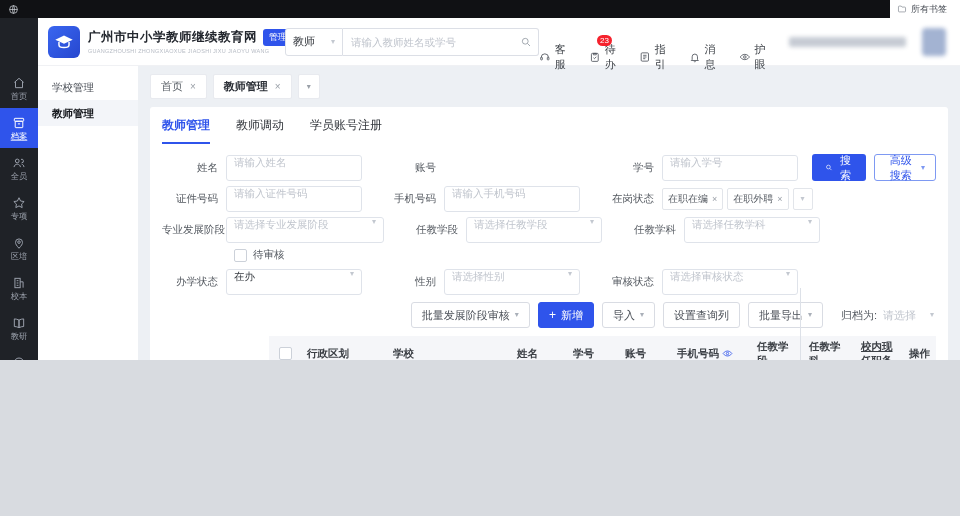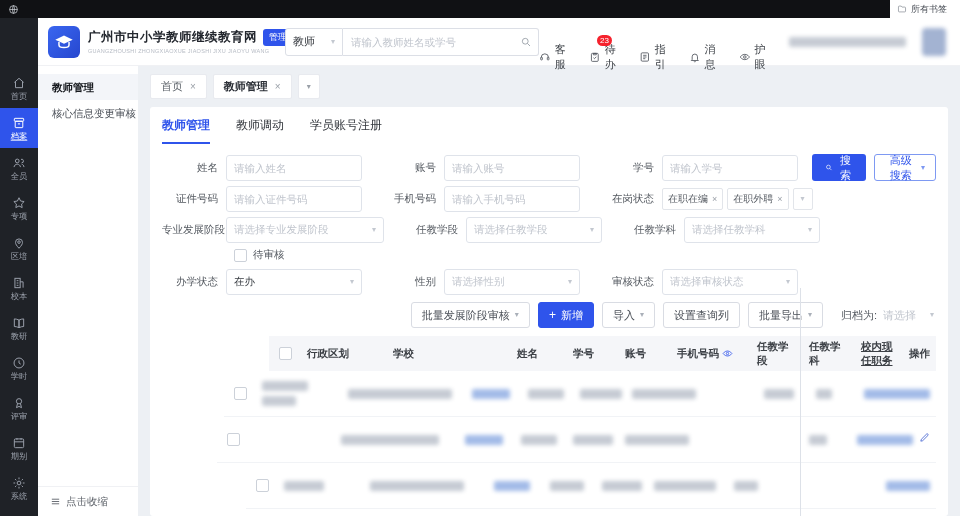--- a/index.html
+++ b/index.html
@@ -1,18 +1,18 @@
 <!DOCTYPE html>
 <html><head>
 <meta charset="utf-8">
 <style>
   * { box-sizing: border-box; margin: 0; padding: 0; }
   html,body { background:#d8dbe0; }
   body { font-family: "Liberation Sans", "DejaVu Sans", sans-serif; }
-  .screen { position:relative; width:960px; height:516px; overflow:hidden; background:#6d28d9; }
+  .screen { position:relative; width:960px; height:360px; overflow:hidden; background:#6d28d9; }
 
   
   .browser-strip { position:relative; height:18px; background:#101114; display:flex; align-items:center; padding-left:8px; }
   .browser-strip svg { stroke:#cfd3da; }
   .bookmarks { position:absolute; right:0; top:0; height:18px; width:70px; background:#ffffff; display:flex; align-items:center; gap:4px; padding:0 7px; font-size:9px; color:#4a4f57; }
   .bookmarks svg { stroke:#8a8f98; }
 
   
   .app { display:flex; height:498px; }
 
@@ -69,21 +69,21 @@
   .ctabs { display:flex; gap:26px; font-size:12px; margin-bottom:10px; flex:none; }
   .ctab { padding-bottom:8px; color:#33373d; cursor:pointer; border-bottom:2px solid transparent; }
   .ctab.active { color:#2f54eb; font-weight:bold; border-bottom-color:#2f54eb; }
 
   
   .frow { display:flex; align-items:center; margin-bottom:5px; }
   .fitem { display:flex; align-items:center; width:200px; flex:none; }
   .fitem + .fitem { margin-left:18px; }
   .fitem.wide { width:222px; }
   .flabel { width:64px; flex:none; text-align:right; padding-right:8px; font-size:10.5px; color:#555a61; white-space:nowrap; }
-  .fctl { flex:1; height:26px; border:1px solid #dfe3ea; border-radius:3px; background:#fff; display:flex; align-items:center; padding:0 7px; font-size:10.5px; color:#c0c5cd; cursor:pointer; min-width:0; }
+  .fctl { flex:1; height:26px; border:1px solid #dfe3ea; border-radius:3px; background:#fff; display:flex; align-items:flex-start; padding:0 7px; font-size:10.5px; color:#c0c5cd; cursor:pointer; min-width:0; }
   .fctl input { border:none; outline:none; width:100%; font-size:10.5px; color:#33373d; background:transparent; }
   .fctl input::placeholder { color:#c0c5cd; }
   .fctl .cv { margin-left:auto; }
   .fctl .val { color:#3c4046; }
   .cv { font-size:8px; color:#c3c8d0; line-height:1; }
   .tags-ctl { flex:1; display:flex; align-items:center; gap:4px; min-width:0; }
   .tag { border:1px solid #e2e5ea; background:#fff; height:22px; display:flex; align-items:center; gap:4px; padding:0 5px; font-size:10px; color:#5a5f66; border-radius:2px; white-space:nowrap; cursor:pointer; }
   .tag-x { color:#9aa0a8; font-size:9px; }
   .caret-box { width:20px; height:22px; border:1px solid #e2e5ea; border-radius:2px; display:flex; align-items:center; justify-content:center; flex:none; cursor:pointer; }
   .cbrow { display:flex; align-items:center; gap:6px; margin:2px 0 7px 72px; font-size:10.5px; color:#555a61; }
@@ -300,22 +300,22 @@
             <span>护眼</span>
           </div>
           <div class="rd user-redact"></div>
           <div class="avatar"></div>
         </div>
       </header>
 
       <div class="body-row">
 
         <nav class="submenu">
+          <div class="sm-item">学校管理</div>
           <div class="sm-item active">教师管理</div>
-          <div class="sm-item">核心信息变更审核</div>
           <div class="collapse">
             <svg width="11" height="11" viewBox="0 0 24 24" fill="none" stroke-width="2">
                 <path d="M4 7h16M4 12h16M4 17h16"></path>
               </svg>
             <span>点击收缩</span>
           </div>
         </nav>
 
         <main class="content">
           <div class="tabbar">
@@ -342,23 +342,20 @@
             <div class="form">
               <div class="frow">
                 <div class="fitem">
                   <span class="flabel">姓名</span>
                   <div class="fctl">
                       <input placeholder="请输入姓名" style="">
                     </div>
                 </div>
                 <div class="fitem">
                   <span class="flabel">账号</span>
-                  <div class="fctl">
-                      <input placeholder="请输入账号" style="">
-                    </div>
                 </div>
                 <div class="fitem">
                   <span class="flabel">学号</span>
                   <div class="fctl">
                       <input placeholder="请输入学号" style="">
                     </div>
                 </div>
                 <button class="btn-search">
                   <svg width="11" height="11" viewBox="0 0 24 24" fill="none" stroke-width="2">
                       <circle cx="10.5" cy="10.5" r="5.8"></circle>

